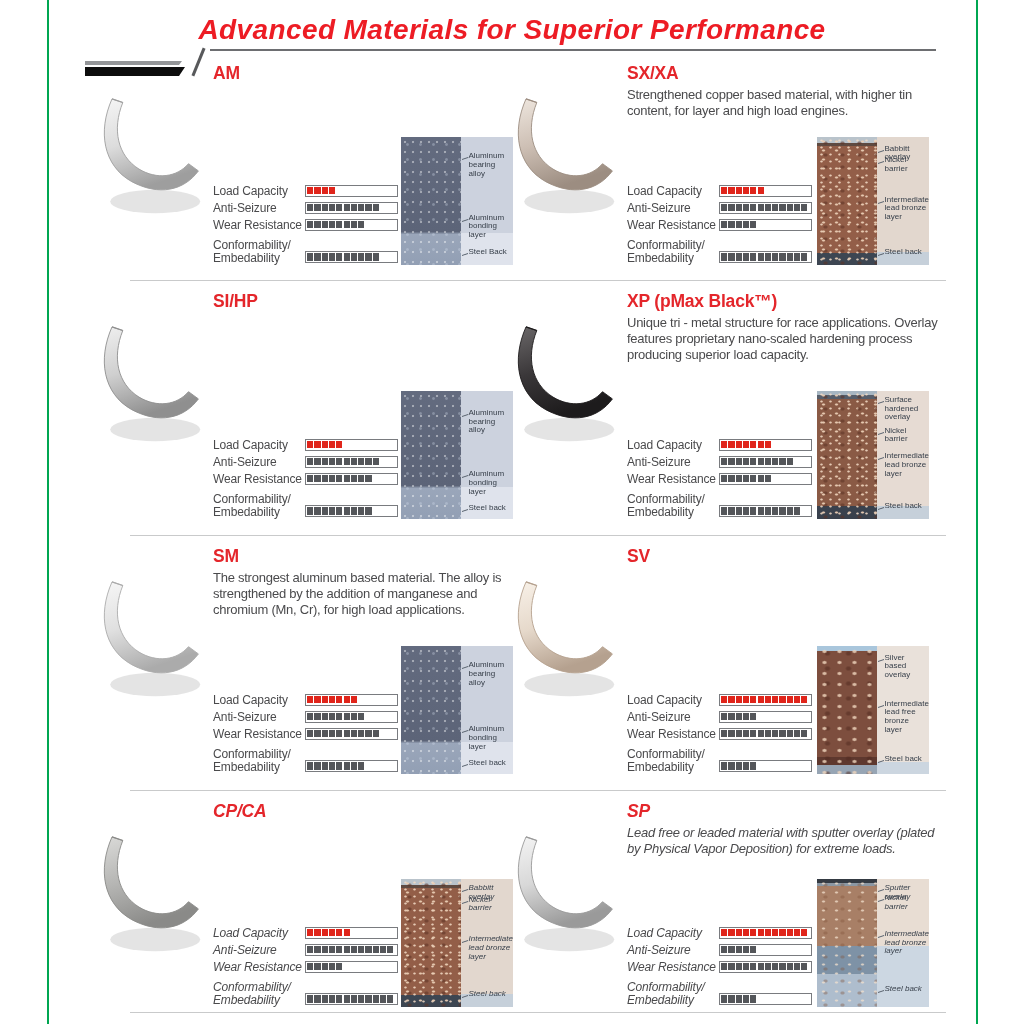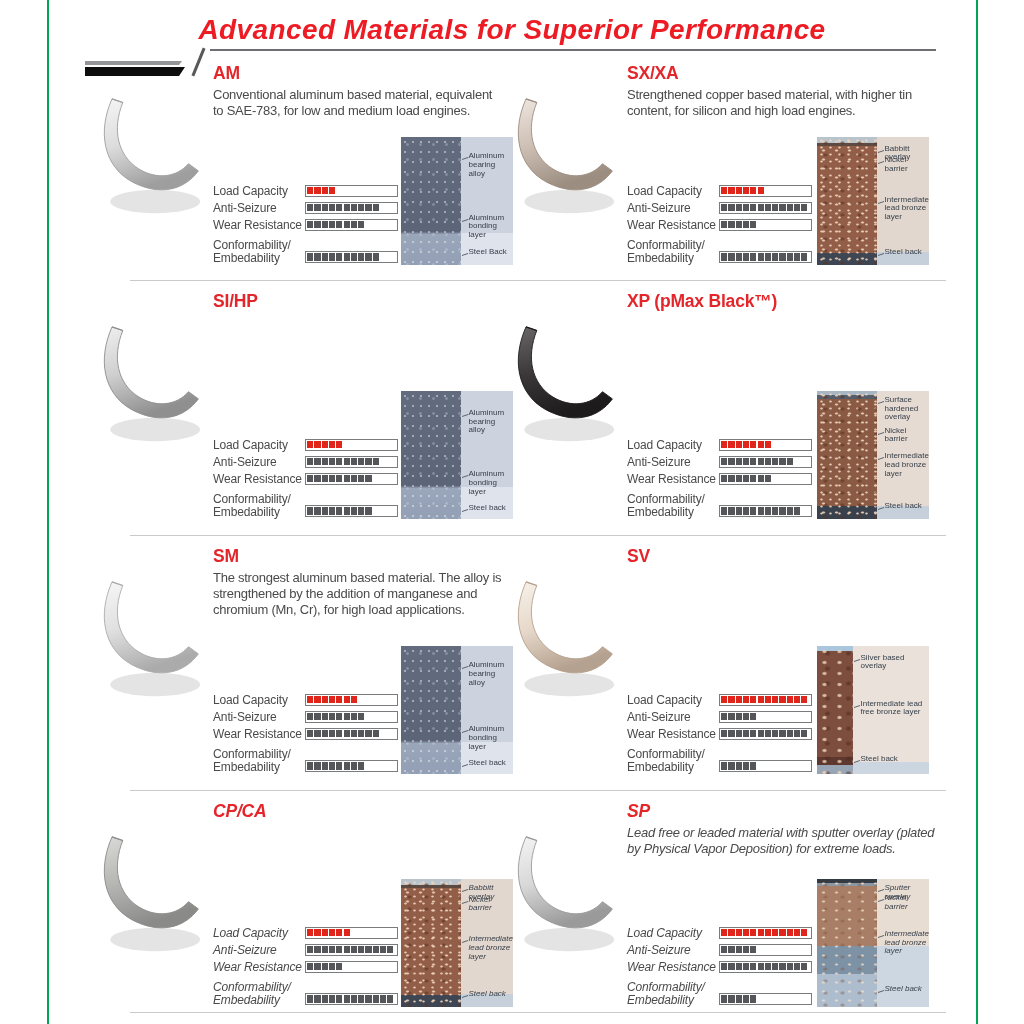--- a/index.html
+++ b/index.html
@@ -79,21 +79,21 @@
       linear-gradient(180deg,#a7b6c2 0 3%,#565e6b 3% 6.5%,#8a5a45 6.5% 90%,#39414d 90% 100%);
     background-size:13px 9px,17px 12px,9px 7px,100% 100%;}
   .xs-xp .legend{background:linear-gradient(180deg,#e6dbd3 0 90%,#c6d0da 90%);}
 
   .xs-sv .photo{
     background-image:
       radial-gradient(ellipse 4px 3px, rgba(240,214,190,0.8) 30%, transparent 72%),
       radial-gradient(ellipse 5px 4px, rgba(80,40,30,0.5) 30%, transparent 72%),
       linear-gradient(180deg,#a9c6dc 0 4%,#7d4e3e 4% 87%,#5e382e 87% 93%,#97a5b4 93% 100%);
     background-size:15px 11px,21px 15px,100% 100%;}
-  .xs-sv .legend{background:linear-gradient(180deg,#e9e1da 0 91%,#ccd6e0 91%);padding-left:24px;}
+  .xs-sv .legend{background:linear-gradient(180deg,#e9e1da 0 91%,#ccd6e0 91%);}
 
   .xs-sp .photo{
     background-image:
       radial-gradient(ellipse 3px 2px, rgba(244,226,206,0.75) 30%, transparent 72%),
       radial-gradient(ellipse 4px 3px, rgba(130,85,60,0.4) 30%, transparent 72%),
       linear-gradient(180deg,#343a42 0 3.5%,#8b97a3 3.5% 5.5%,#a87f66 5.5% 52%,#7e92a6 52% 74%,#aebdcd 74% 100%);
     background-size:13px 9px,17px 12px,100% 100%;}
   .xs-sp .legend{background:linear-gradient(180deg,#e8ddd3 0 52%,#ccd7e2 52%);}
 </style>
 </head>
@@ -123,21 +123,20 @@
                 <stop offset="0" stop-color="#f5f5f5"></stop>
                 <stop offset="0.5" stop-color="#dcdcdc"></stop>
                 <stop offset="1" stop-color="#9e9e9e"></stop>
               </linearGradient>
             </defs>
             <ellipse cx="78" cy="130" rx="50" ry="13" fill="#6b6b6b" opacity="0.18"></ellipse>
             <path d="M30 16 C 14 52, 20 90, 52 108 C 82 124, 110 118, 126 96 L 115 88 C 102 103, 80 106, 60 94 C 36 79, 30 50, 42 20 Z" fill="url(#bg_am)" stroke="#9e9e9e" stroke-width="1"></path>
             <path d="M30 16 L 42 20" stroke="#9e9e9e" stroke-width="1.4"></path>
           </svg></div>
     <div class="sec-title">AM</div>
-    <div class="sec-desc">Conventional aluminum based material, equivalent to SAE-783, for low and medium load engines.</div>
     <div class="ratings">
       <div class="rrow">
         <span class="rlabel">Load Capacity</span>
         <span class="bar" title="Load Capacity 4/12">
               <i style="background: rgb(224, 37, 27);"></i>
               <i style="background: rgb(224, 37, 27);"></i>
               <i style="background: rgb(224, 37, 27);"></i>
               <i style="background: rgb(224, 37, 27);"></i>
             </span>
       </div>
@@ -202,21 +201,21 @@
                 <stop offset="0" stop-color="#eee6de"></stop>
                 <stop offset="0.5" stop-color="#cdbfb4"></stop>
                 <stop offset="1" stop-color="#9c8d81"></stop>
               </linearGradient>
             </defs>
             <ellipse cx="78" cy="130" rx="50" ry="13" fill="#6b6b6b" opacity="0.18"></ellipse>
             <path d="M30 16 C 14 52, 20 90, 52 108 C 82 124, 110 118, 126 96 L 115 88 C 102 103, 80 106, 60 94 C 36 79, 30 50, 42 20 Z" fill="url(#bg_sxxa)" stroke="#9c8d81" stroke-width="1"></path>
             <path d="M30 16 L 42 20" stroke="#9c8d81" stroke-width="1.4"></path>
           </svg></div>
     <div class="sec-title">SX/XA</div>
-    <div class="sec-desc">Strengthened copper based material, with higher tin content, for silicon and high load engines.</div>
+    <div class="sec-desc">Strengthened copper based material, with higher tin content, for layer and high load engines.</div>
     <div class="ratings">
       <div class="rrow">
         <span class="rlabel">Load Capacity</span>
         <span class="bar" title="Load Capacity 6/12">
               <i style="background: rgb(224, 37, 27);"></i>
               <i style="background: rgb(224, 37, 27);"></i>
               <i style="background: rgb(224, 37, 27);"></i>
               <i style="background: rgb(224, 37, 27);"></i>
               <i style="background: rgb(224, 37, 27);"></i>
               <i style="background: rgb(224, 37, 27);"></i>
@@ -364,20 +363,21 @@
                 <stop offset="0" stop-color="#6a6768"></stop>
                 <stop offset="0.5" stop-color="#3a3739"></stop>
                 <stop offset="1" stop-color="#1d1b1c"></stop>
               </linearGradient>
             </defs>
             <ellipse cx="78" cy="130" rx="50" ry="13" fill="#6b6b6b" opacity="0.18"></ellipse>
             <path d="M30 16 C 14 52, 20 90, 52 108 C 82 124, 110 118, 126 96 L 115 88 C 102 103, 80 106, 60 94 C 36 79, 30 50, 42 20 Z" fill="url(#bg_xp)" stroke="#1d1b1c" stroke-width="1"></path>
             <path d="M30 16 L 42 20" stroke="#1d1b1c" stroke-width="1.4"></path>
           </svg></div>
     <div class="sec-title">XP (pMax Black™)</div>
+    <div class="sec-desc">Unique tri - metal structure for race applications. Overlay features proprietary nano-scaled hardening process producing superior load capacity.</div>
     <div class="ratings">
       <div class="rrow">
         <span class="rlabel">Load Capacity</span>
         <span class="bar" title="Load Capacity 7/12">
               <i style="background: rgb(224, 37, 27);"></i>
               <i style="background: rgb(224, 37, 27);"></i>
               <i style="background: rgb(224, 37, 27);"></i>
               <i style="background: rgb(224, 37, 27);"></i>
               <i style="background: rgb(224, 37, 27);"></i>
               <i style="background: rgb(224, 37, 27);"></i>

